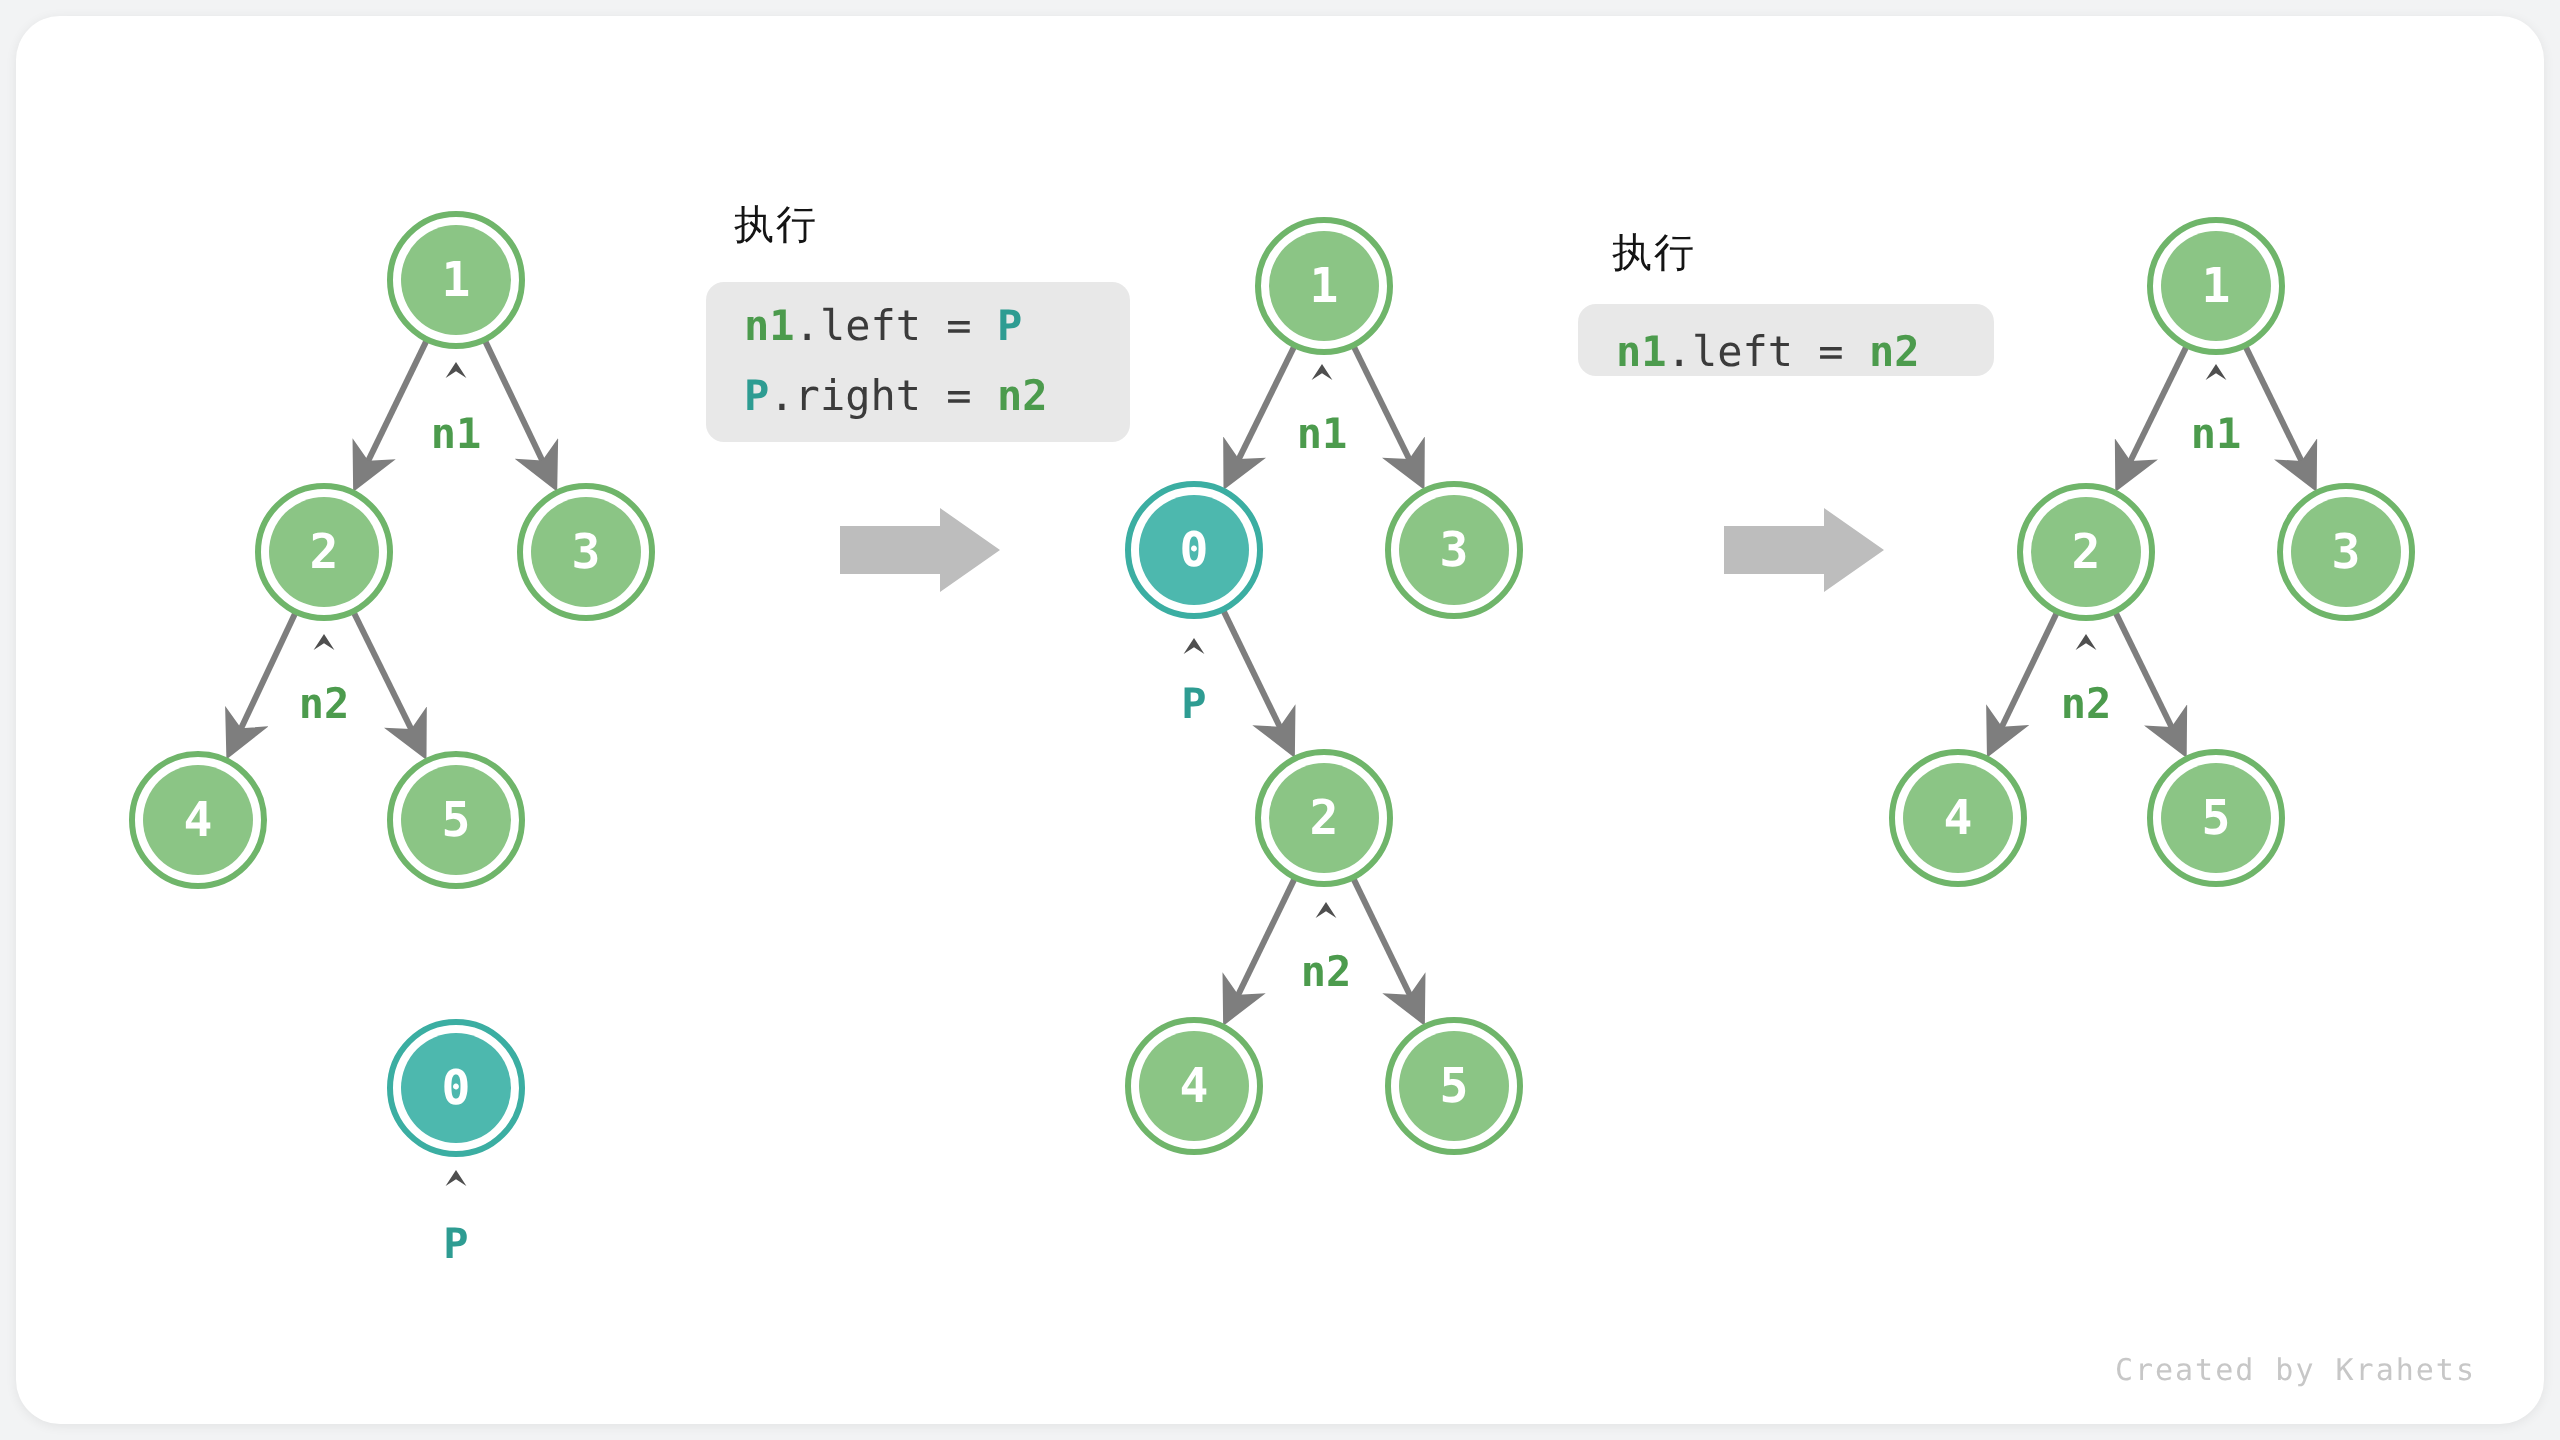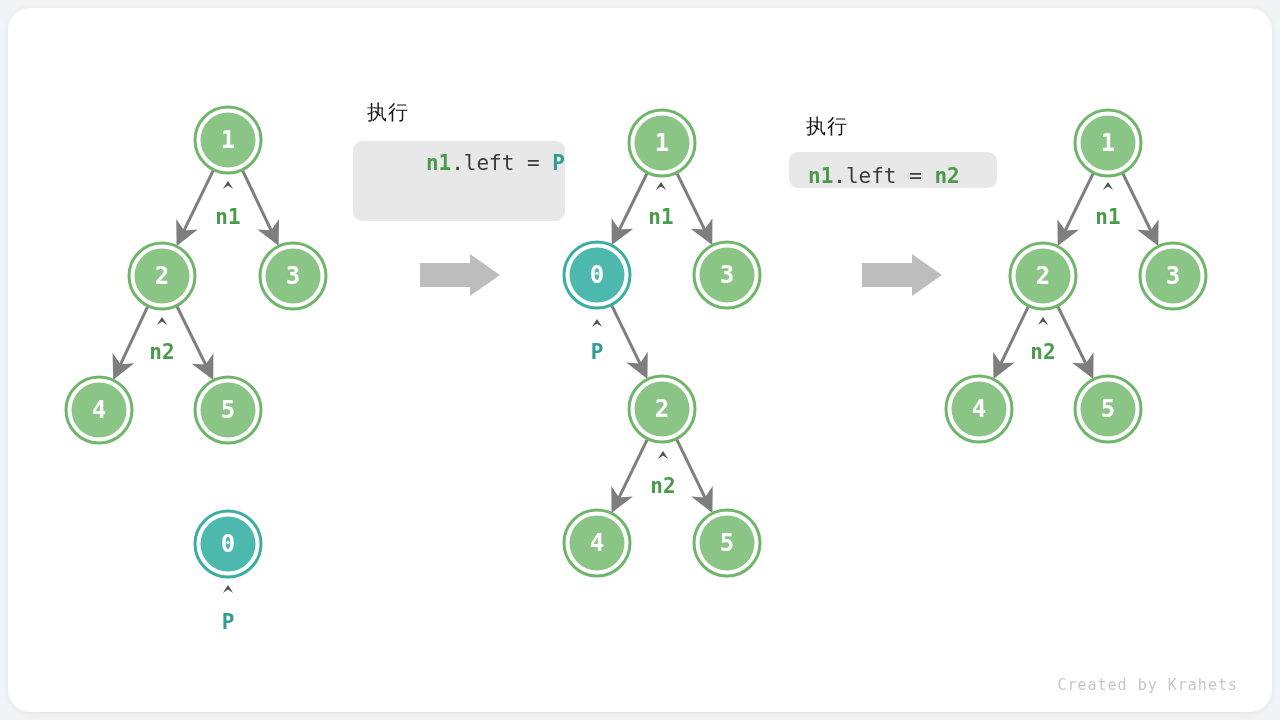--- a/index.html
+++ b/index.html
@@ -42,21 +42,21 @@
     font-family:"Liberation Sans",sans-serif;letter-spacing:1px;
   }
   .code-box{
     position:absolute;background:var(--code_bg);border-radius:9px;
     font-family:"DejaVu Sans Mono",monospace;font-size:21px;color:var(--code_text);
   }
   .code-line{white-space:pre;line-height:35px;}
   .tok{white-space:pre;}
   .tok.green{color:var(--label_green);font-weight:bold;}
   .tok.teal{color:var(--label_teal);font-weight:bold;}
-  .code-box.one{left:353px;top:141px;width:212px;height:80px;padding:5px 0 0 19px;text-align:right;}
+  .code-box.one{left:353px;top:141px;width:212px;height:80px;padding:5px 0 0 19px;}
   .code-box.two{left:789px;top:152px;width:208px;height:36px;padding:7px 0 0 19px;}
   .code-box.two .code-line{line-height:34px;}
   .title-one{left:367px;top:99px;}
   .title-two{left:806px;top:113px;}
   .watermark{
     position:absolute;right:42px;bottom:26px;color:var(--watermark);
     font-family:"DejaVu Sans Mono",monospace;font-size:15px;letter-spacing:1px;
   }
 </style>
 </head>
@@ -201,20 +201,21 @@
     <text class="lbl green" x="1043" y="359">n2</text>
   </g>
 
   <polygon class="block-arrow" points="420,263 470,263 470,254 500,275 470,296 470,287 420,287"></polygon>
   <polygon class="block-arrow" points="862,263 912,263 912,254 942,275 912,296 912,287 862,287"></polygon>
 </svg>
 
 <div class="exec-title title-one">执行</div>
 <div class="code-box one">
   <div class="code-line"><span class="tok green">n1</span><span class="tok">.left = </span><span class="tok teal">P</span></div>
+  <div class="code-line"><span class="tok teal">P</span><span class="tok">.right = </span><span class="tok green">n2</span></div>
 </div>
 
 <div class="exec-title title-two">执行</div>
 <div class="code-box two">
   <div class="code-line"><span class="tok green">n1</span><span class="tok">.left = </span><span class="tok green">n2</span></div>
 </div>
 
 <div class="watermark">Created by Krahets</div>
 
 </body></html>

